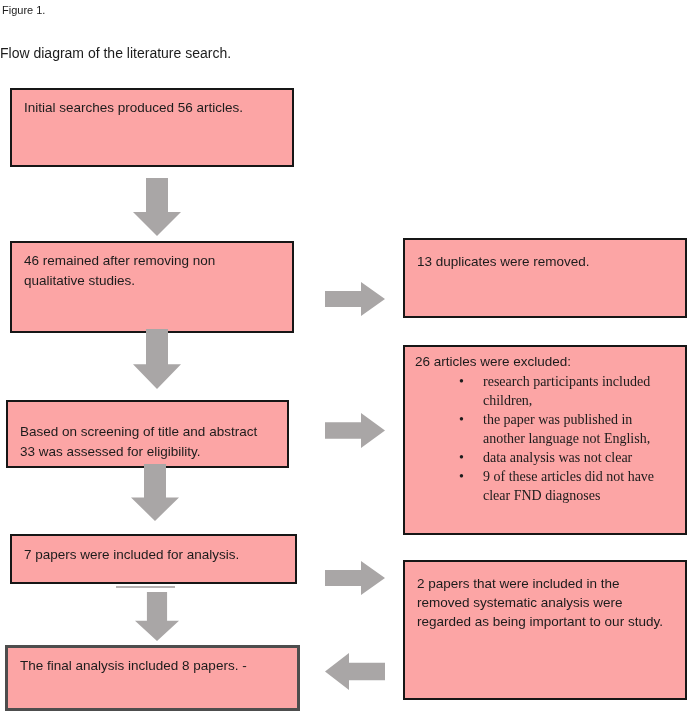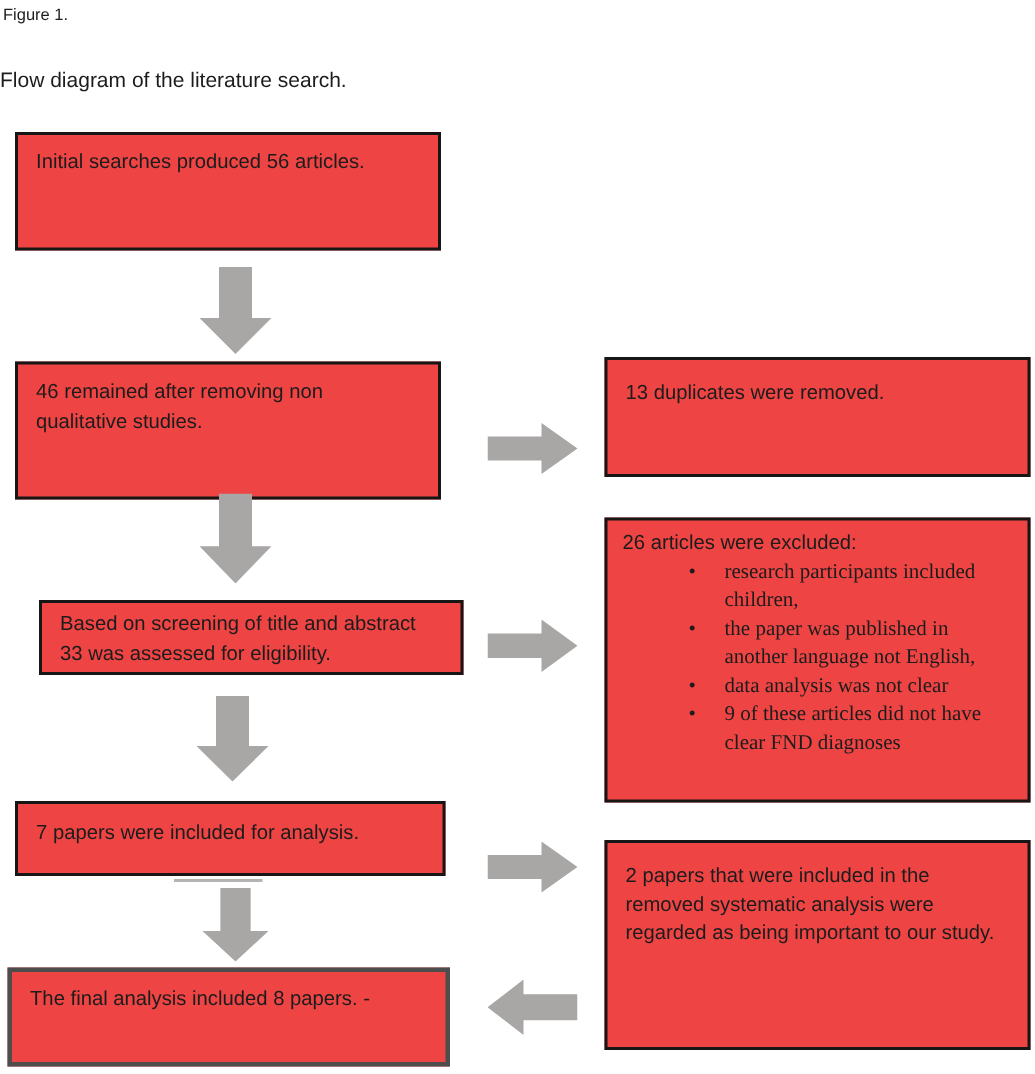--- a/index.html
+++ b/index.html
@@ -5,26 +5,26 @@
   * { margin:0; padding:0; box-sizing:border-box; }
   html,body { background:#ffffff; }
   body {
     width:690px; height:716px; position:relative; overflow:hidden;
     font-family:"Liberation Sans", sans-serif; color:#1c1c1c;
   }
   .fig-label   { position:absolute; left:2px;  top:4px;  font-size:11px; }
   .fig-caption { position:absolute; left:0px;  top:45px; font-size:14px; }
 
   .box {
-    position:absolute; background:#ef4444; border:2px solid #161616;
+    position:absolute; background:#fca5a5; border:2px solid #161616;
     font-size:13.5px; line-height:20px; padding:8px 12px;
   }
   #box-initial   { left:10px;  top:88px;  width:284px; height:79px; }
   #box-nonqual   { left:10px;  top:241px; width:284px; height:92px; }
-  #box-screening { left:26px;  top:400px; width:283px; height:50px; padding-top:4px; }
+  #box-screening { left:6px;  top:400px; width:283px; height:68px; padding-top:20px; }
   #box-included  { left:10px;  top:534px; width:287px; height:50px; padding-top:9px; }
   #box-final     { left:5px;   top:645px; width:295px; height:66px;
                    border:3px solid #4d4d4d; padding-top:8px; }
 
   #box-duplicates { left:403px; top:238px; width:284px; height:80px; padding-top:12px; }
   #box-excluded   { left:403px; top:345px; width:284px; height:190px;
                     padding:5px 10px; font-size:13.5px; line-height:19px; }
   #box-decision   { left:403px; top:560px; width:284px; height:140px;
                     padding:12px 12px; line-height:19px; }
 

